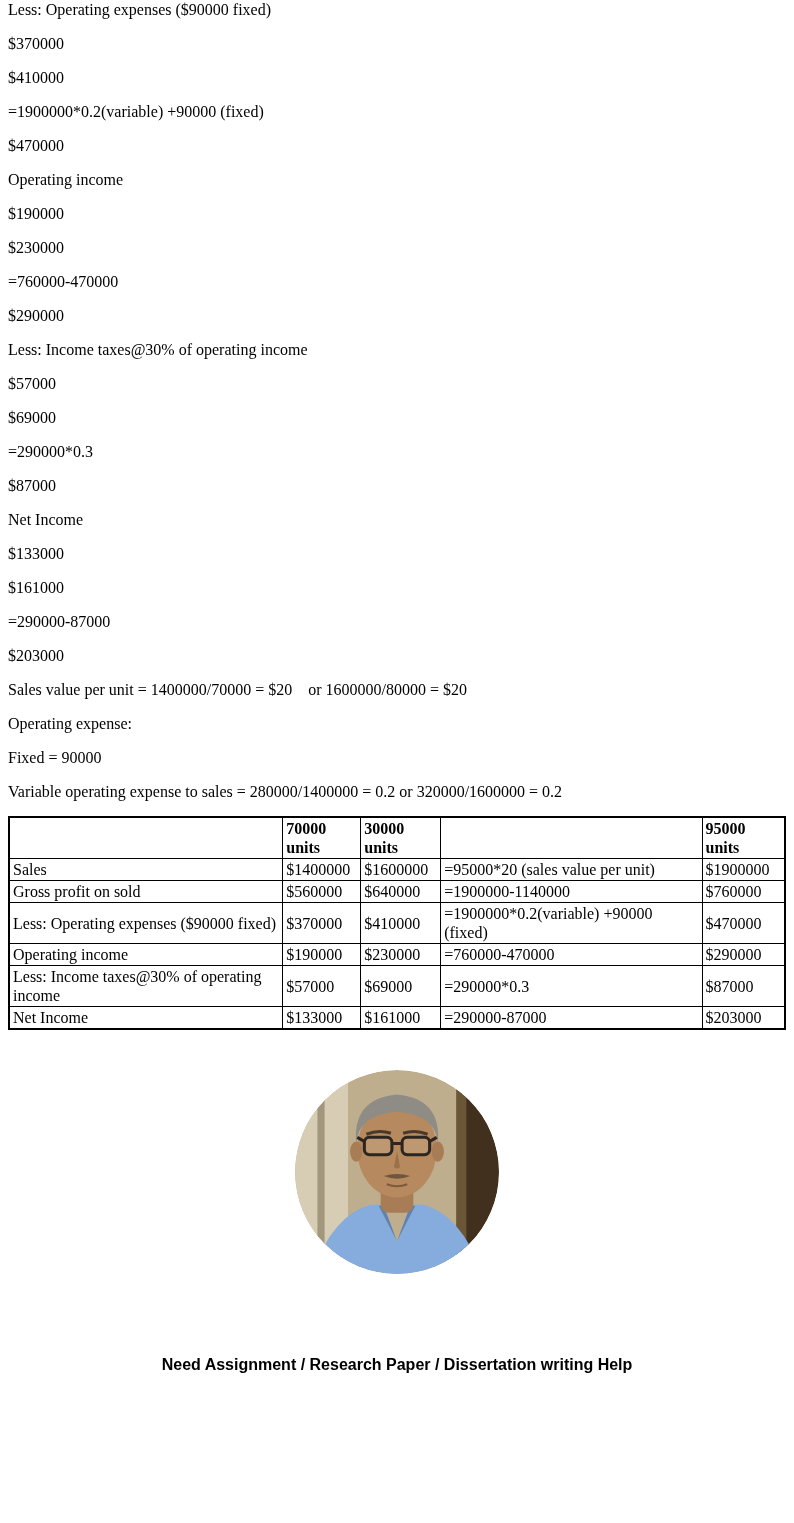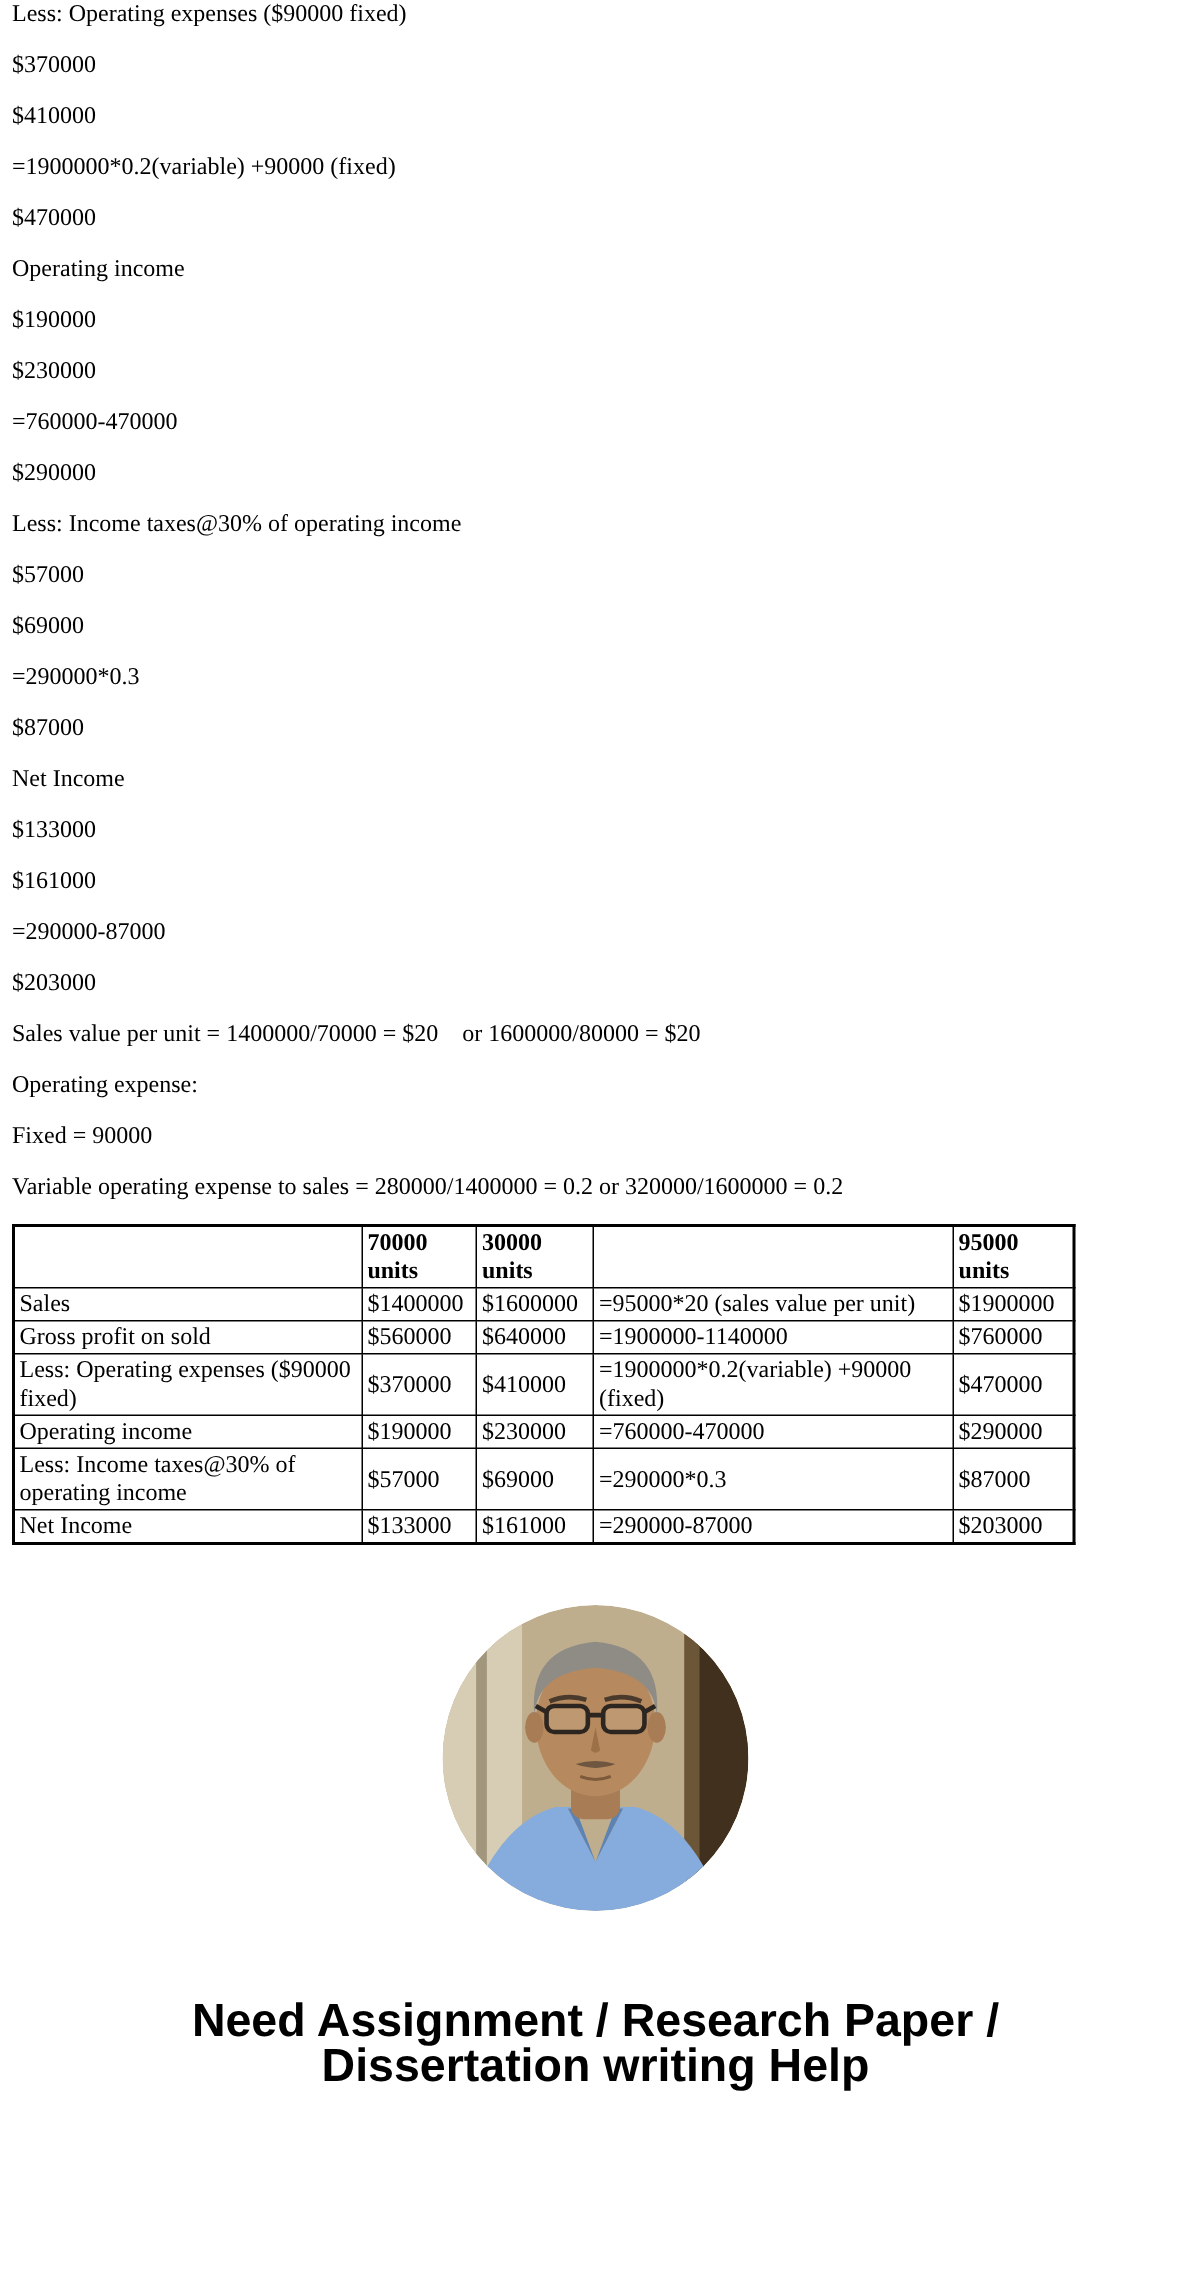--- a/index.html
+++ b/index.html
@@ -16,21 +16,21 @@
     padding: 0 8px;
   }
   .doc p {
     margin: 0 0 15px 0;
     font-size: 16px;
     line-height: 19px;
     white-space: pre-wrap;
   }
   table.cvp {
     border-collapse: collapse;
-    width: 709px;
+    width: 778px;
     margin: 0 0 0 8px;
     border: 2px solid #000;
     font-size: 16px;
     line-height: 19px;
   }
   .cvp th, .cvp td {
     border: 1px solid #000;
     padding: 1px 3px;
     text-align: left;
     vertical-align: middle;
@@ -45,26 +45,26 @@
     margin-top: 40px;
   }
   .avatar {
     width: 204px;
     height: 204px;
     border-radius: 50%;
     overflow: hidden;
     display: block;
   }
   .footer {
-    margin: 58px auto 18px auto;
+    margin: 76px auto 18px auto;
     max-width: 680px;
     text-align: center;
     font-family: "Liberation Sans", sans-serif;
     font-weight: bold;
-    font-size: 31px;
+    font-size: 16px;
     line-height: 30px;
   }
   .footer div { margin: 0; }
 </style>
 </head>
 <body>
 
 <div class="doc">
   <p>Less: Operating expenses ($90000 fixed)</p>
   <p>$370000</p>

